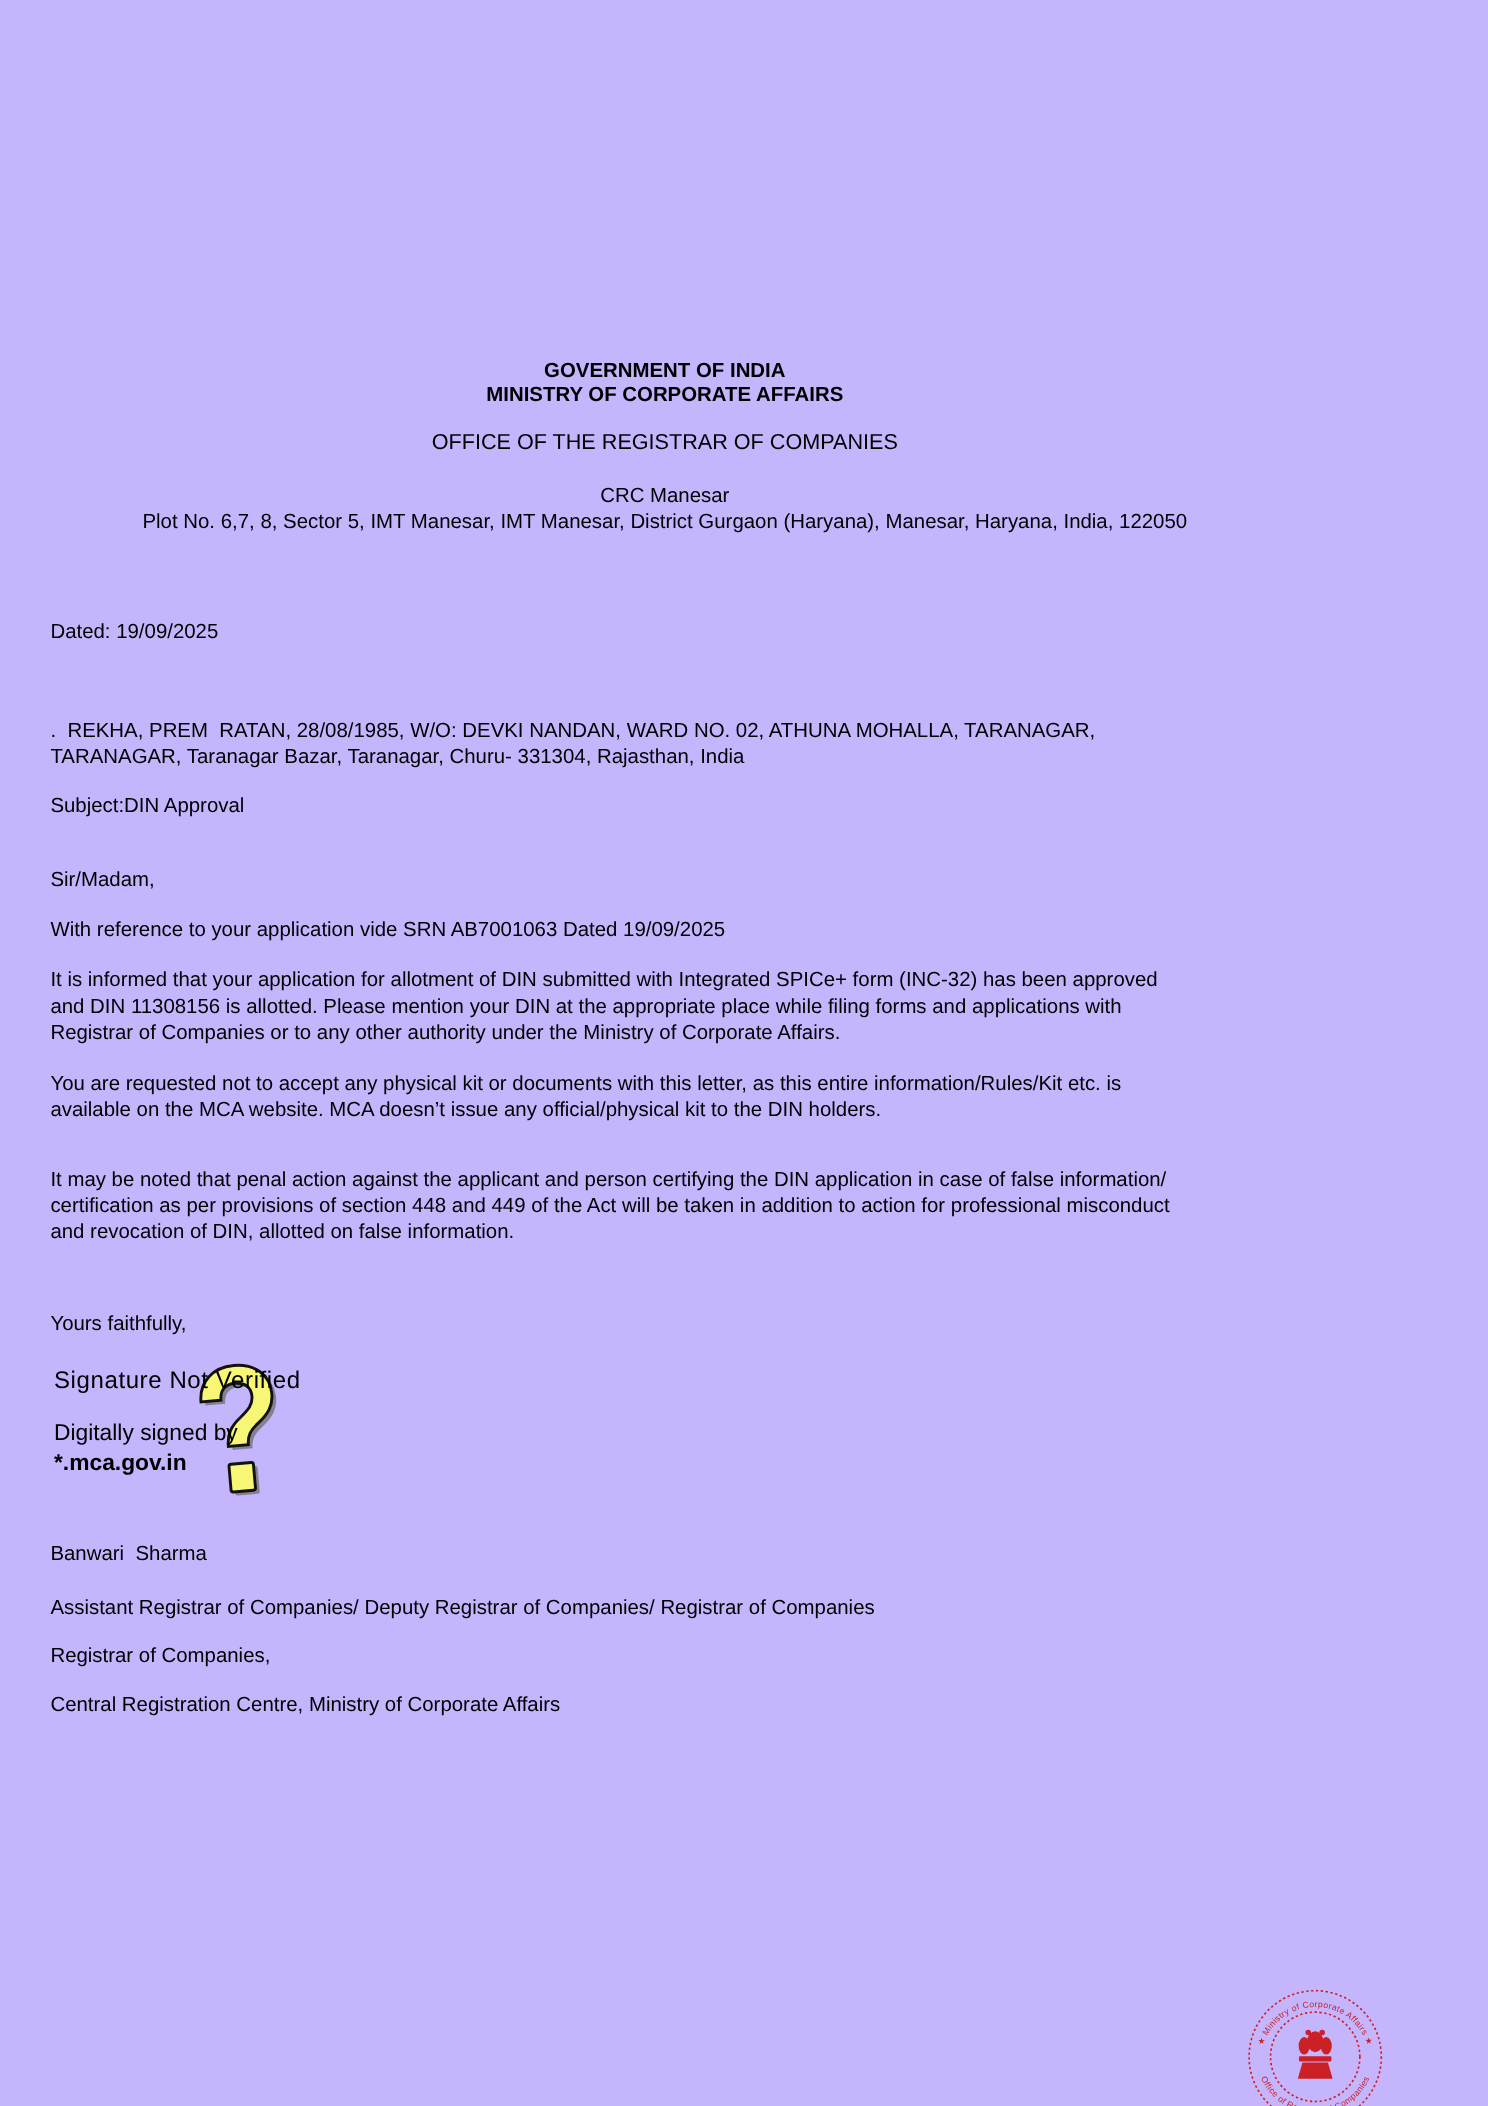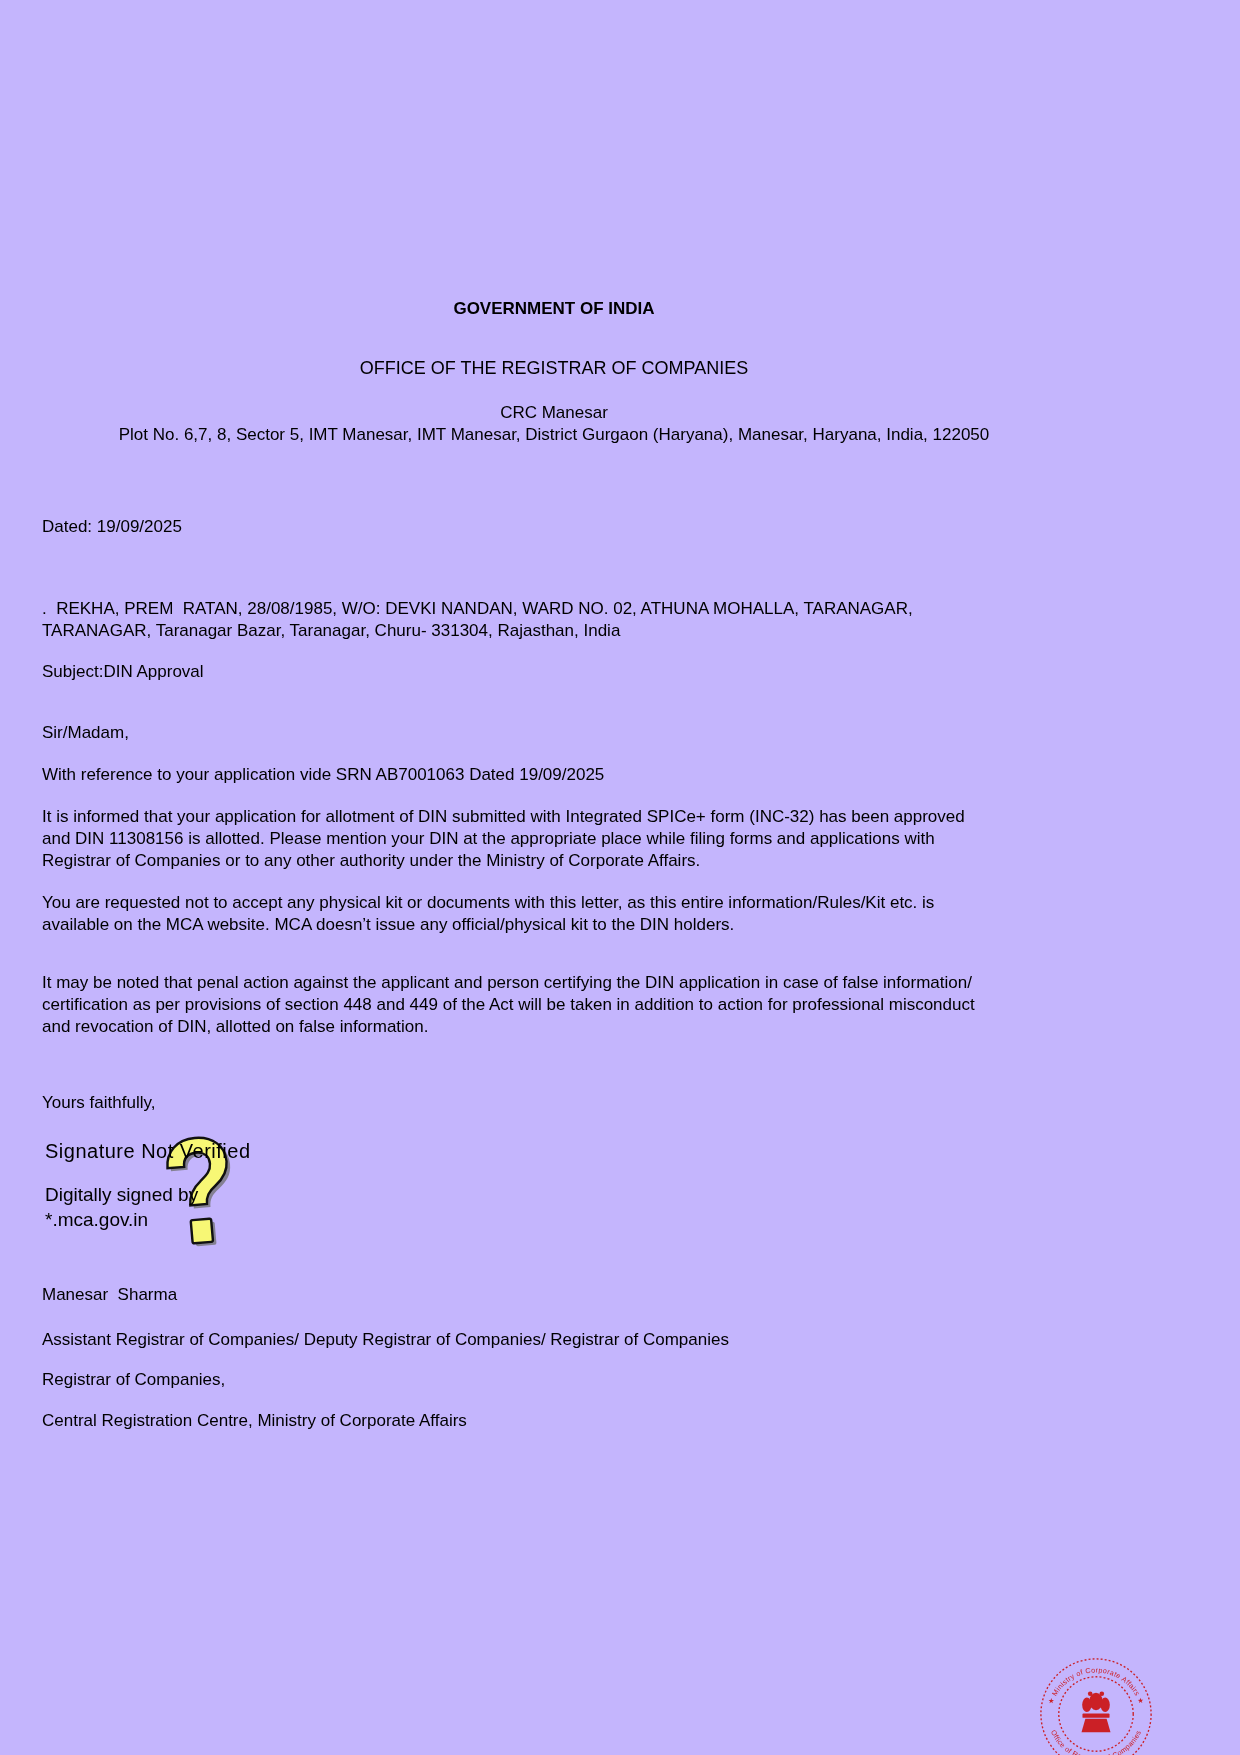--- a/index.html
+++ b/index.html
@@ -45,20 +45,21 @@
   }
   .above { z-index: 2; }
   .below { z-index: 1; }
 </style>
 </head>
 <body>
 
 <div class="page">
 
   <div class="line center bold" style="top:298px;">GOVERNMENT OF INDIA</div>
+  <div class="line center bold" style="top:318px;">MINISTRY OF CORPORATE AFFAIRS</div>
   <div class="line center office-line" style="top:357px;">OFFICE OF THE REGISTRAR OF COMPANIES</div>
   <div class="line center" style="top:402px;">CRC Manesar</div>
   <div class="line center" style="top:424px;">Plot No. 6,7, 8, Sector 5, IMT Manesar, IMT Manesar, District Gurgaon (Haryana), Manesar, Haryana, India, 122050</div>
 
   <div class="line" style="top:516px;">Dated: 19/09/2025</div>
   <div class="line" style="top:598px;">.  REKHA, PREM  RATAN, 28/08/1985, W/O: DEVKI NANDAN, WARD NO. 02, ATHUNA MOHALLA, TARANAGAR,
 TARANAGAR, Taranagar Bazar, Taranagar, Churu- 331304, Rajasthan, India</div>
   <div class="line" style="top:661px;">Subject:DIN Approval</div>
   <div class="line" style="top:722px;">Sir/Madam,</div>
   <div class="line" style="top:764px;">With reference to your application vide SRN AB7001063 Dated 19/09/2025</div>
@@ -80,23 +81,23 @@
       </g>
       <g stroke="#111111" stroke-width="2.6" fill="#f7f775">
         <path d="M45,4 C26,4 13,16 13,34 L31,34 C31,25 36,20 45,20 C54,20 59,25 59,33 C59,41 54,45 47,51 C38,58 34,65 34,76 L52,76 C52,68 55,63 63,57 C72,50 77,43 77,32 C77,15 64,4 45,4 Z"></path>
         <rect x="33" y="92" width="22" height="25" rx="2"></rect>
       </g>
     </g>
   </svg>
 
   <div class="line sig-status above" style="top:1136px; left:45px;">Signature Not Verified</div>
   <div class="line sig-details above" style="top:1182px; left:45px;">Digitally signed by</div>
-  <div class="line sig-details above" style="top:1207px; left:45px;">*.mca.gov.in</div>
+  <div class="line sig-details above" style="top:1207px; left:45px;font-weight:bold;">*.mca.gov.in</div>
 
-  <div class="line" style="top:1284px;">Manesar  Sharma</div>
+  <div class="line" style="top:1284px;">Banwari  Sharma</div>
   <div class="line" style="top:1329px;">Assistant Registrar of Companies/ Deputy Registrar of Companies/ Registrar of Companies</div>
   <div class="line" style="top:1369px;">Registrar of Companies,</div>
   <div class="line" style="top:1410px;">Central Registration Centre, Ministry of Corporate Affairs</div>
 
   <svg class="seal-svg" width="116" height="116" viewBox="0 0 120 120">
     <defs>
       <path id="sealTopArc" d="M 13 64 A 47 47 0 0 1 107 64" fill="none"></path>
       <path id="sealBottomArc" d="M 9 58 A 51 51 0 0 0 111 58" fill="none"></path>
     </defs>
     <g fill="none" stroke-width="1.4" stroke-dasharray="2 2.2" stroke="#cb2026">

